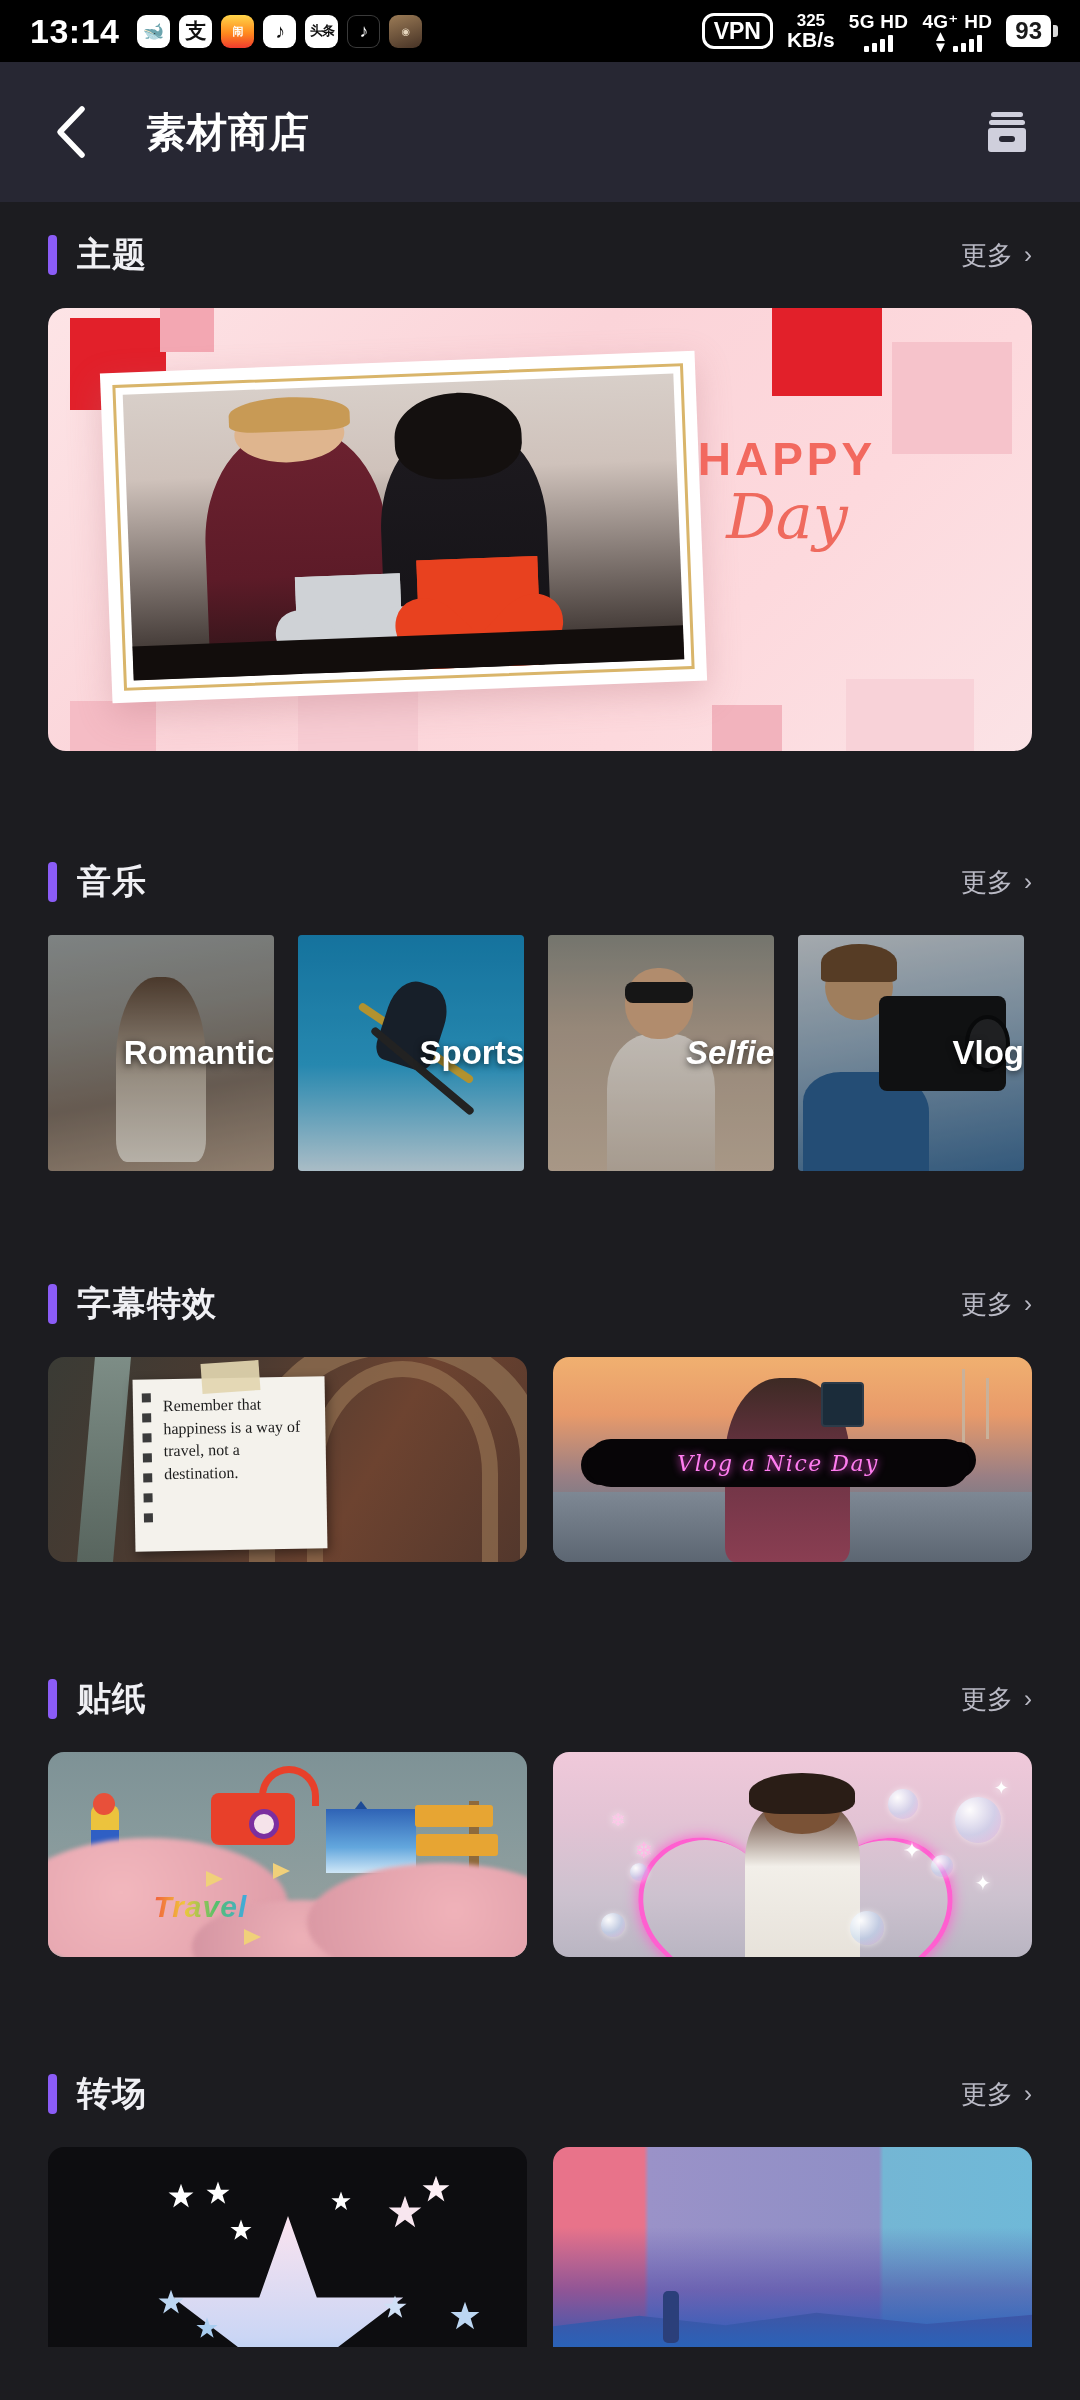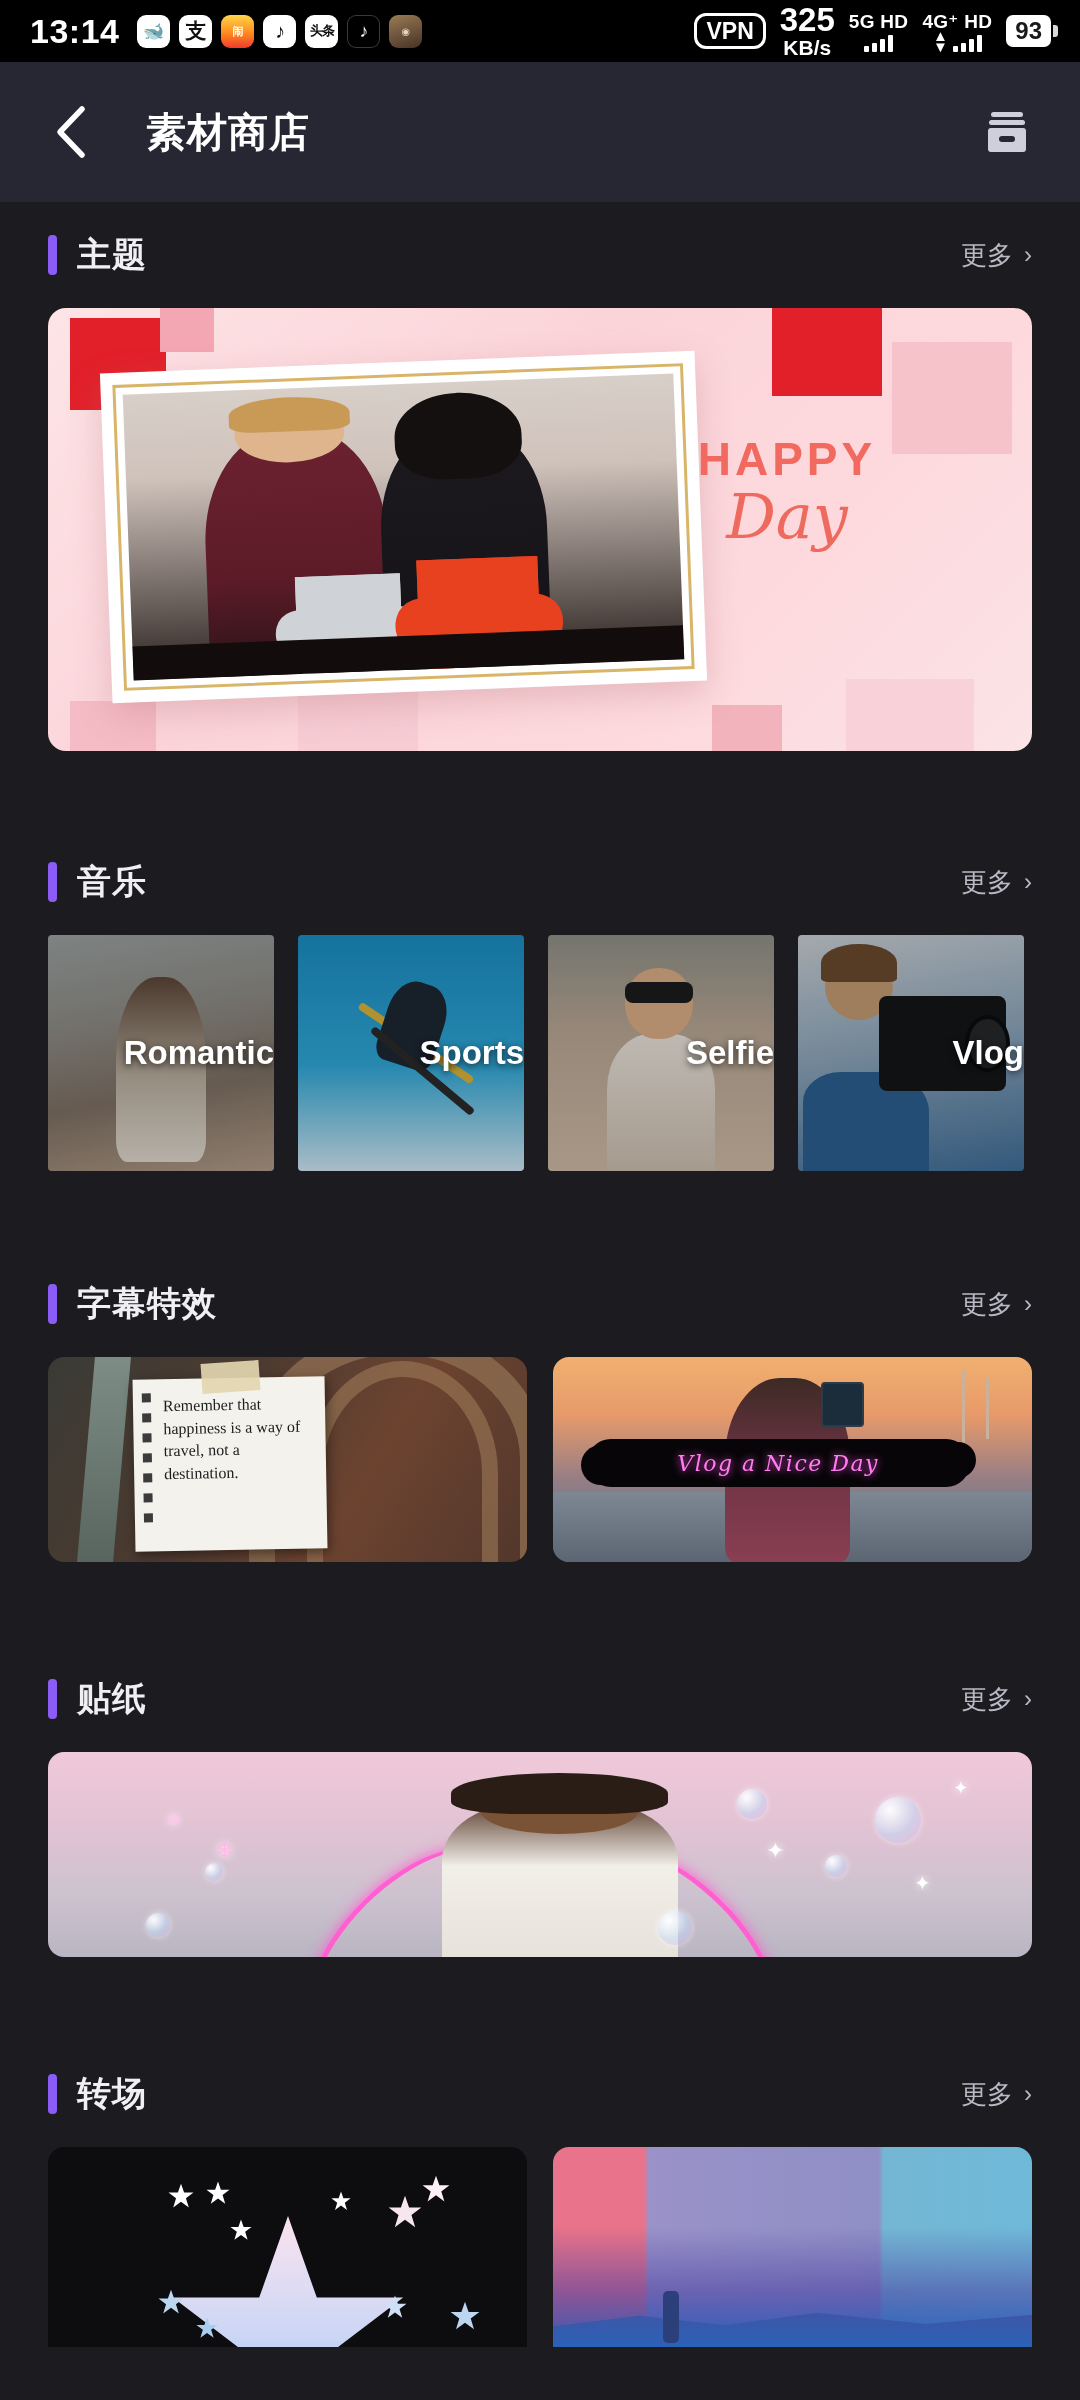--- a/index.html
+++ b/index.html
@@ -23,21 +23,21 @@
   .ai-alipay{ background:#fff; color:#111; font-size:21px; font-weight:700; }
   .ai-yellow{ background:linear-gradient(180deg,#ffd54a 0%,#ff8a1e 55%,#f03b2e 100%); color:#fff; font-size:11px; line-height:1; }
   .ai-duo{ background:#fff; color:#111; font-size:20px; }
   .ai-toutiao{ background:#fff; color:#111; font-size:13px; font-weight:700; letter-spacing:-1px;}
   .ai-tiktok{ background:#000; color:#fff; font-size:18px; box-shadow:inset 0 0 0 1px #3a3a3a; }
   .ai-game{ background:linear-gradient(160deg,#9b7b56,#463225); color:#e6d6bd; font-size:10px; }
 
   .sb-right{ margin-left:auto; display:flex; align-items:center; gap:14px; }
   .vpn-badge{ border:3px solid #fff; border-radius:12px; padding:2px 9px; font-size:23px; font-weight:700; color:#fff; line-height:1.15; }
   .netspeed{ display:flex; flex-direction:column; align-items:center; line-height:1.02; color:#fff; }
-  .netspeed .n1{ font-size:33px; font-weight:700; }
+  .netspeed .n1{ font-size:17px; font-weight:700; }
   .netspeed .n2{ font-size:21px; font-weight:700; }
   .sigblock{ display:flex; flex-direction:column; align-items:center; gap:2px; color:#fff; }
   .sigblock .lbl{ font-size:19px; font-weight:700; letter-spacing:.3px; white-space:nowrap; }
   .sigrow{ display:flex; align-items:flex-end; gap:3px; height:17px; }
   .bar{ width:5px; background:#fff; border-radius:1px; }
   .b1{height:6px}.b2{height:9px}.b3{height:13px}.b4{height:17px}
   .arrows{ font-size:15px; line-height:.7; display:flex; flex-direction:column; margin-right:2px; }
   .battery{ display:flex; align-items:center; }
   .batt-body{ background:#fff; color:#1a1a1a; border-radius:7px; font-size:24px; font-weight:700;
     padding:1px 9px; line-height:1.25; }
@@ -120,21 +120,21 @@
   .mc-romantic{ background:linear-gradient(170deg,#9aa0a0 0%,#8c8a84 35%,#7d6f63 65%,#b09b87 100%); }
   .mc-romantic .fig{ position:absolute; left:30%; top:18%; width:40%; height:78%;
     background:linear-gradient(180deg,#5b4636 0%,#b9ae9f 55%,#ded7cc 100%); border-radius:45% 45% 12% 12%; }
   .mc-sports{ background:linear-gradient(180deg,#1a8cc0 0%,#2fa6d6 55%,#cfe6f2 100%); }
   .mc-sports .skier{ position:absolute; left:38%; top:20%; width:26%; height:36%;
     background:#1d2733; border-radius:40% 40% 20% 20%; transform:rotate(18deg); }
   .mc-sports .ski1{ position:absolute; left:22%; top:44%; width:60%; height:8px; background:#d9b23a;
     transform:rotate(34deg); border-radius:4px; }
   .mc-sports .ski2{ position:absolute; left:26%; top:56%; width:58%; height:8px; background:#2a2a2a;
     transform:rotate(40deg); border-radius:4px; }
-  .mc-selfie{ background:linear-gradient(180deg,#8e8f86 0%,#b8a694 40%,#cdb9a4 100%); }
+  .mc-selfie{ background:linear-gradient(180deg,#8e8f86 0%,#b8a694 40%,#cdb9a4 100%);font-style:italic; }
   .mc-selfie .face{ position:absolute; left:34%; top:14%; width:30%; height:30%;
     background:#d8ab85; border-radius:48%; }
   .mc-selfie .glass{ position:absolute; left:34%; top:20%; width:30%; height:9%;
     background:#1b1b1b; border-radius:8px; }
   .mc-selfie .body{ position:absolute; left:26%; top:42%; width:48%; height:58%;
     background:linear-gradient(180deg,#e9e2da,#cbbdae); border-radius:40% 40% 0 0; }
   .mc-vlog{ background:linear-gradient(170deg,#c9cfd4 0%,#8fa7bb 45%,#3f6d97 100%); }
   .mc-vlog .cam{ position:absolute; right:8%; top:26%; width:56%; height:40%;
     background:#141516; border-radius:8px; }
   .mc-vlog .lens{ position:absolute; right:6%; top:34%; width:20%; height:24%;
@@ -473,20 +473,39 @@
   <div class="section" style="margin-top:84px;">
     <div class="sec-head">
       <div class="sec-accent"></div>
       <div class="sec-title">贴纸</div>
       <div class="sec-more">
         <span>更多</span>
         <span class="chev">›</span>
       </div>
     </div>
     <div class="duo-row">
+      <div class="duo-card stk1">
+        <div class="hiker"></div>
+          <div class="hiker-h"></div>
+        <div class="camstrap"></div>
+          <div class="camera"></div>
+          <div class="camlens"></div>
+        <div class="mtn-peak"></div>
+          <div class="mtn"></div>
+        <div class="sign"></div>
+          <div class="sign-a"></div>
+          <div class="sign-b"></div>
+        <div class="cloudL"></div>
+          <div class="cloudM"></div>
+          <div class="cloudR"></div>
+        <div class="plane" style="left:33%;top:58%;"></div>
+        <div class="plane" style="left:47%;top:54%;"></div>
+        <div class="plane" style="left:41%;bottom:6%;"></div>
+        <div class="travel-word">Travel</div>
+      </div>
       <div class="duo-card stk2">
         <div class="nheart">
             <i></i>
           </div>
         <div class="girl"></div>
           <div class="girl-head"></div>
           <div class="girl-hair"></div>
         <div class="bub" style="left:70%;top:18%;width:30px;height:30px;"></div>
         <div class="bub" style="left:84%;top:22%;width:46px;height:46px;"></div>
         <div class="bub" style="left:79%;top:50%;width:22px;height:22px;"></div>

